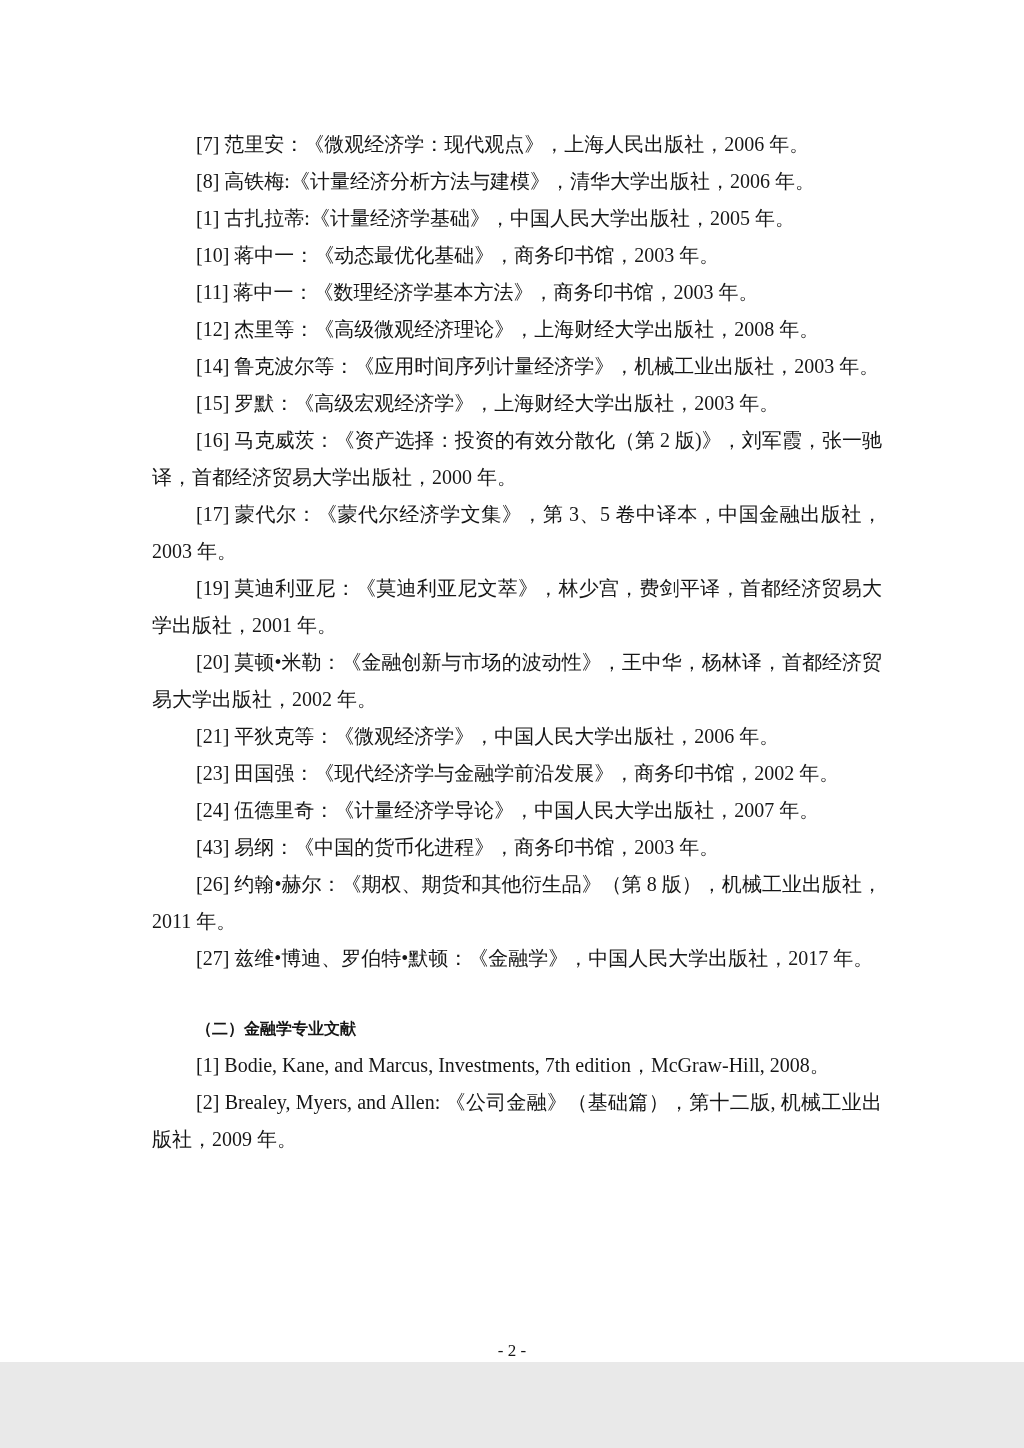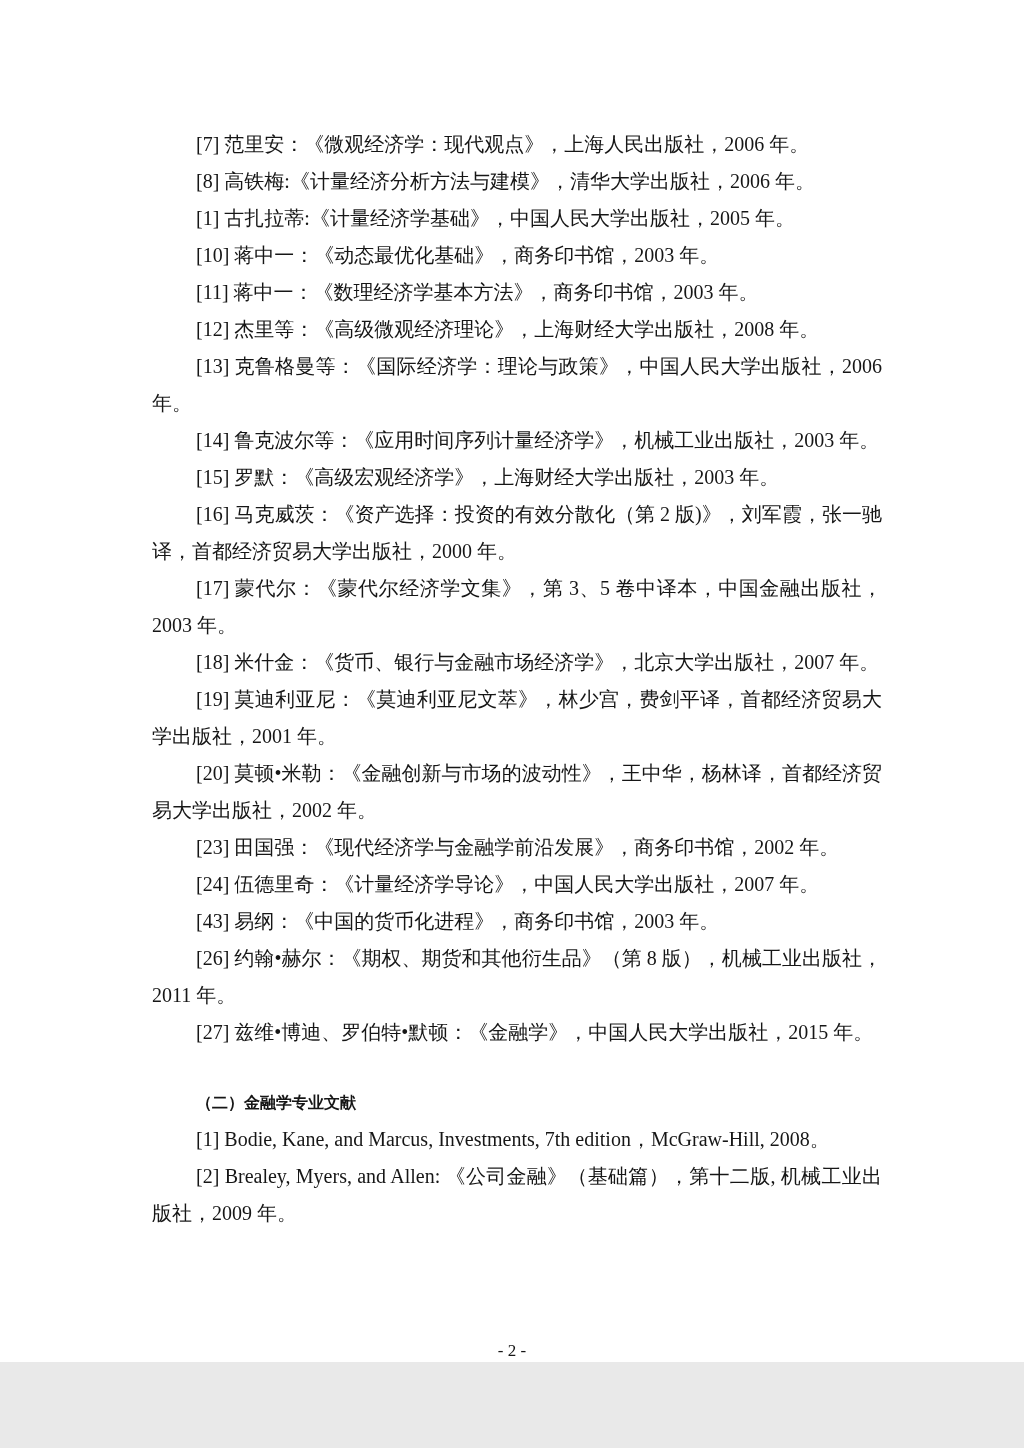--- a/index.html
+++ b/index.html
@@ -49,33 +49,32 @@
 <body>
 
 <div class="page">
   <div class="content">
     <p class="ref">[7] 范里安：《微观经济学：现代观点》，上海人民出版社，2006 年。</p>
     <p class="ref">[8] 高铁梅:《计量经济分析方法与建模》，清华大学出版社，2006 年。</p>
     <p class="ref">[1] 古扎拉蒂:《计量经济学基础》，中国人民大学出版社，2005 年。</p>
     <p class="ref">[10] 蒋中一：《动态最优化基础》，商务印书馆，2003 年。</p>
     <p class="ref">[11] 蒋中一：《数理经济学基本方法》，商务印书馆，2003 年。</p>
     <p class="ref">[12] 杰里等：《高级微观经济理论》，上海财经大学出版社，2008 年。</p>
-    <p class="ref">[13] 克鲁格曼等：《国际经济学：理论与政策》，中国人民大学出版社，2006 年。</p>
     <p class="ref">[14] 鲁克波尔等：《应用时间序列计量经济学》，机械工业出版社，2003 年。</p>
     <p class="ref">[15] 罗默：《高级宏观经济学》，上海财经大学出版社，2003 年。</p>
     <p class="ref">[16] 马克威茨：《资产选择：投资的有效分散化（第 2 版)》，刘军霞，张一驰译，首都经济贸易大学出版社，2000 年。</p>
     <p class="ref">[17] 蒙代尔：《蒙代尔经济学文集》，第 3、5 卷中译本，中国金融出版社，2003 年。</p>
-    <p class="ref">[18] 米什金：《货币、银行与金融市场经济学》，北京大学出版社，2007 年。</p>
     <p class="ref">[19] 莫迪利亚尼：《莫迪利亚尼文萃》，林少宫，费剑平译，首都经济贸易大学出版社，2001 年。</p>
     <p class="ref">[20] 莫顿•米勒：《金融创新与市场的波动性》，王中华，杨林译，首都经济贸易大学出版社，2002 年。</p>
+    <p class="ref">[21] 平狄克等：《微观经济学》，中国人民大学出版社，2006 年。</p>
     <p class="ref">[23] 田国强：《现代经济学与金融学前沿发展》，商务印书馆，2002 年。</p>
     <p class="ref">[24] 伍德里奇：《计量经济学导论》，中国人民大学出版社，2007 年。</p>
     <p class="ref">[43] 易纲：《中国的货币化进程》，商务印书馆，2003 年。</p>
     <p class="ref">[26] 约翰•赫尔：《期权、期货和其他衍生品》（第 8 版），机械工业出版社，2011 年。</p>
-    <p class="ref">[27] 兹维•博迪、罗伯特•默顿：《金融学》，中国人民大学出版社，2015 年。</p>
+    <p class="ref">[27] 兹维•博迪、罗伯特•默顿：《金融学》，中国人民大学出版社，2017 年。</p>
 
     <h2 class="section-heading">（二）金融学专业文献</h2>
 
     <p class="ref">[1] Bodie, Kane, and Marcus, Investments, 7th edition，McGraw-Hill, 2008。</p>
     <p class="ref">[2] Brealey, Myers, and Allen: 《公司金融》（基础篇），第十二版, 机械工业出版社，2009 年。</p>
   </div>
 
   <div class="footer">- 2 -</div>
 </div>
 

